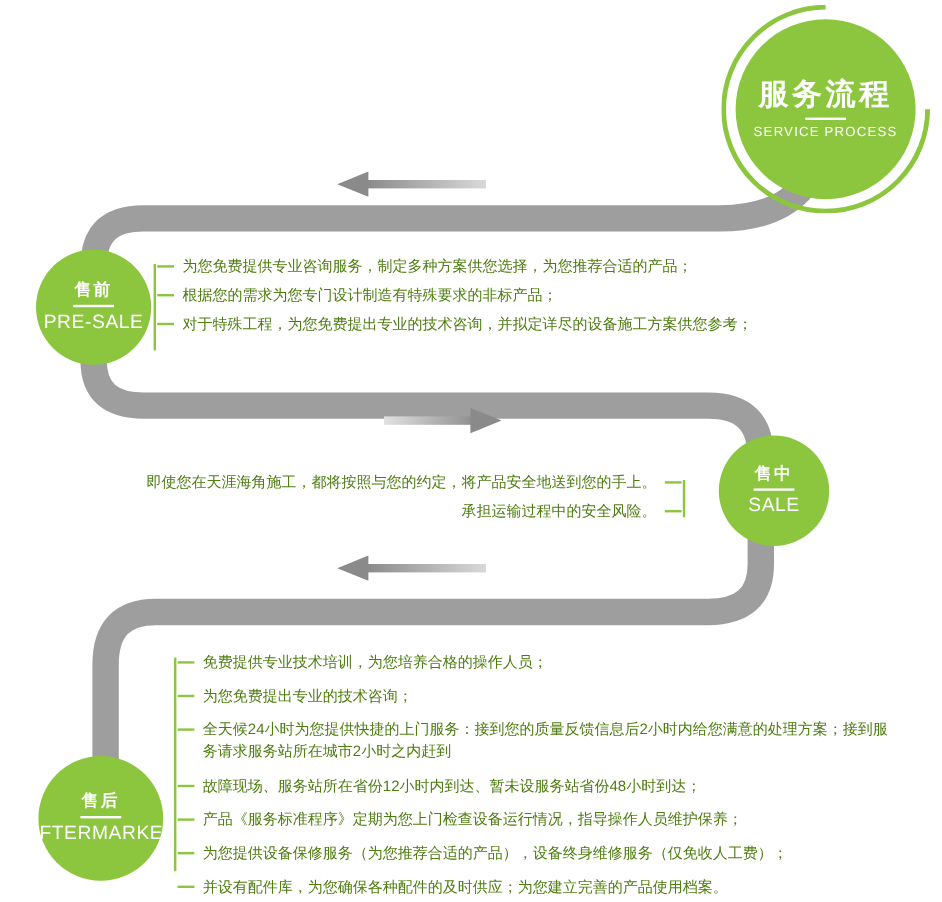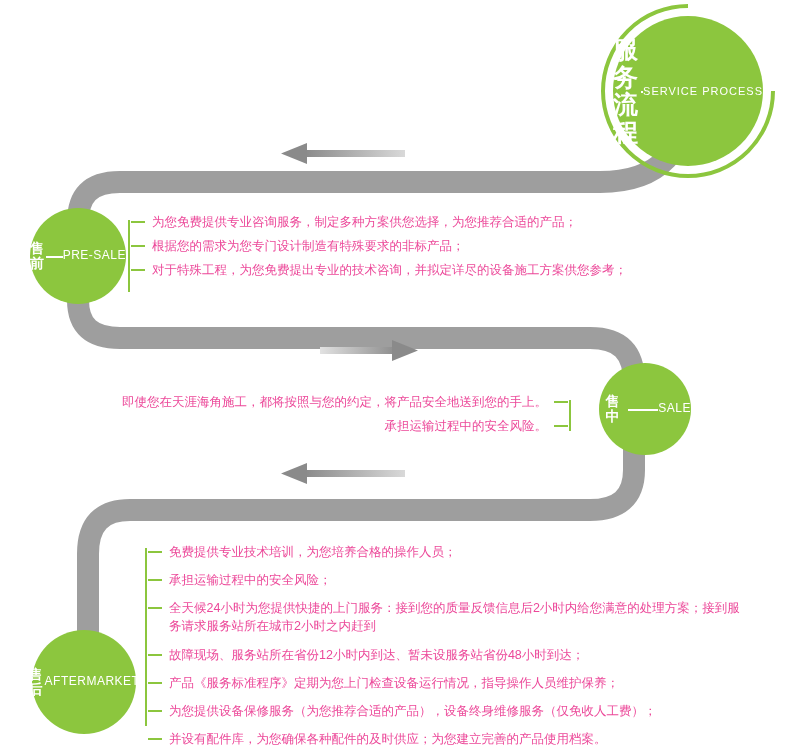--- a/index.html
+++ b/index.html
@@ -23,40 +23,40 @@
     height: 752px;
   }
 
   
   .badge {
     position: absolute;
     border-radius: 50%;
     background: #8cc63e;
     color: #ffffff;
     display: flex;
-    flex-direction: row;
+    flex-direction: column;
     align-items: center;
     justify-content: center;
     text-align: center;
     box-sizing: border-box;
   }
   .badge .cn {
     font-size: 14px;
     font-weight: bold;
     letter-spacing: 2px;
     line-height: 1.1;
   }
   .badge .rule {
     width: 34px;
     height: 2px;
     background: #ffffff;
     margin: 5px 0 4px 0;
   }
   .badge .en {
-    font-size: 12px;
+    font-size: 16px;
     letter-spacing: 0.5px;
     line-height: 1.1;
     white-space: nowrap;
   }
 
   
   #title-badge {
     left: 613px;
     top: 16px;
     width: 150px;
@@ -89,21 +89,21 @@
   
   .block {
     position: absolute;
     box-sizing: border-box;
   }
   .row {
     position: relative;
     display: flex;
     align-items: flex-start;
     font-size: 12.5px;
-    color: #ec4899;
+    color: #4d7c0f;
     line-height: 1.45;
     padding: 3px 0;
   }
   .tick {
     flex: 0 0 auto;
     width: 14px;
     height: 2px;
     background: #8cc63e;
     margin-top: 8px;
     margin-right: 7px;
@@ -235,21 +235,21 @@
   </div>
 
   <div id="block-after" class="block">
     <span class="vbar"></span>
     <div class="row">
       <span class="tick"></span>
       <span class="txt">免费提供专业技术培训，为您培养合格的操作人员；</span>
     </div>
     <div class="row">
       <span class="tick"></span>
-      <span class="txt">承担运输过程中的安全风险；</span>
+      <span class="txt">为您免费提出专业的技术咨询；</span>
     </div>
     <div class="row">
       <span class="tick"></span>
       <span class="txt">全天候24小时为您提供快捷的上门服务：接到您的质量反馈信息后2小时内给您满意的处理方案；接到服务请求服务站所在城市2小时之内赶到</span>
     </div>
     <div class="row">
       <span class="tick"></span>
       <span class="txt">故障现场、服务站所在省份12小时内到达、暂未设服务站省份48小时到达；</span>
     </div>
     <div class="row">

